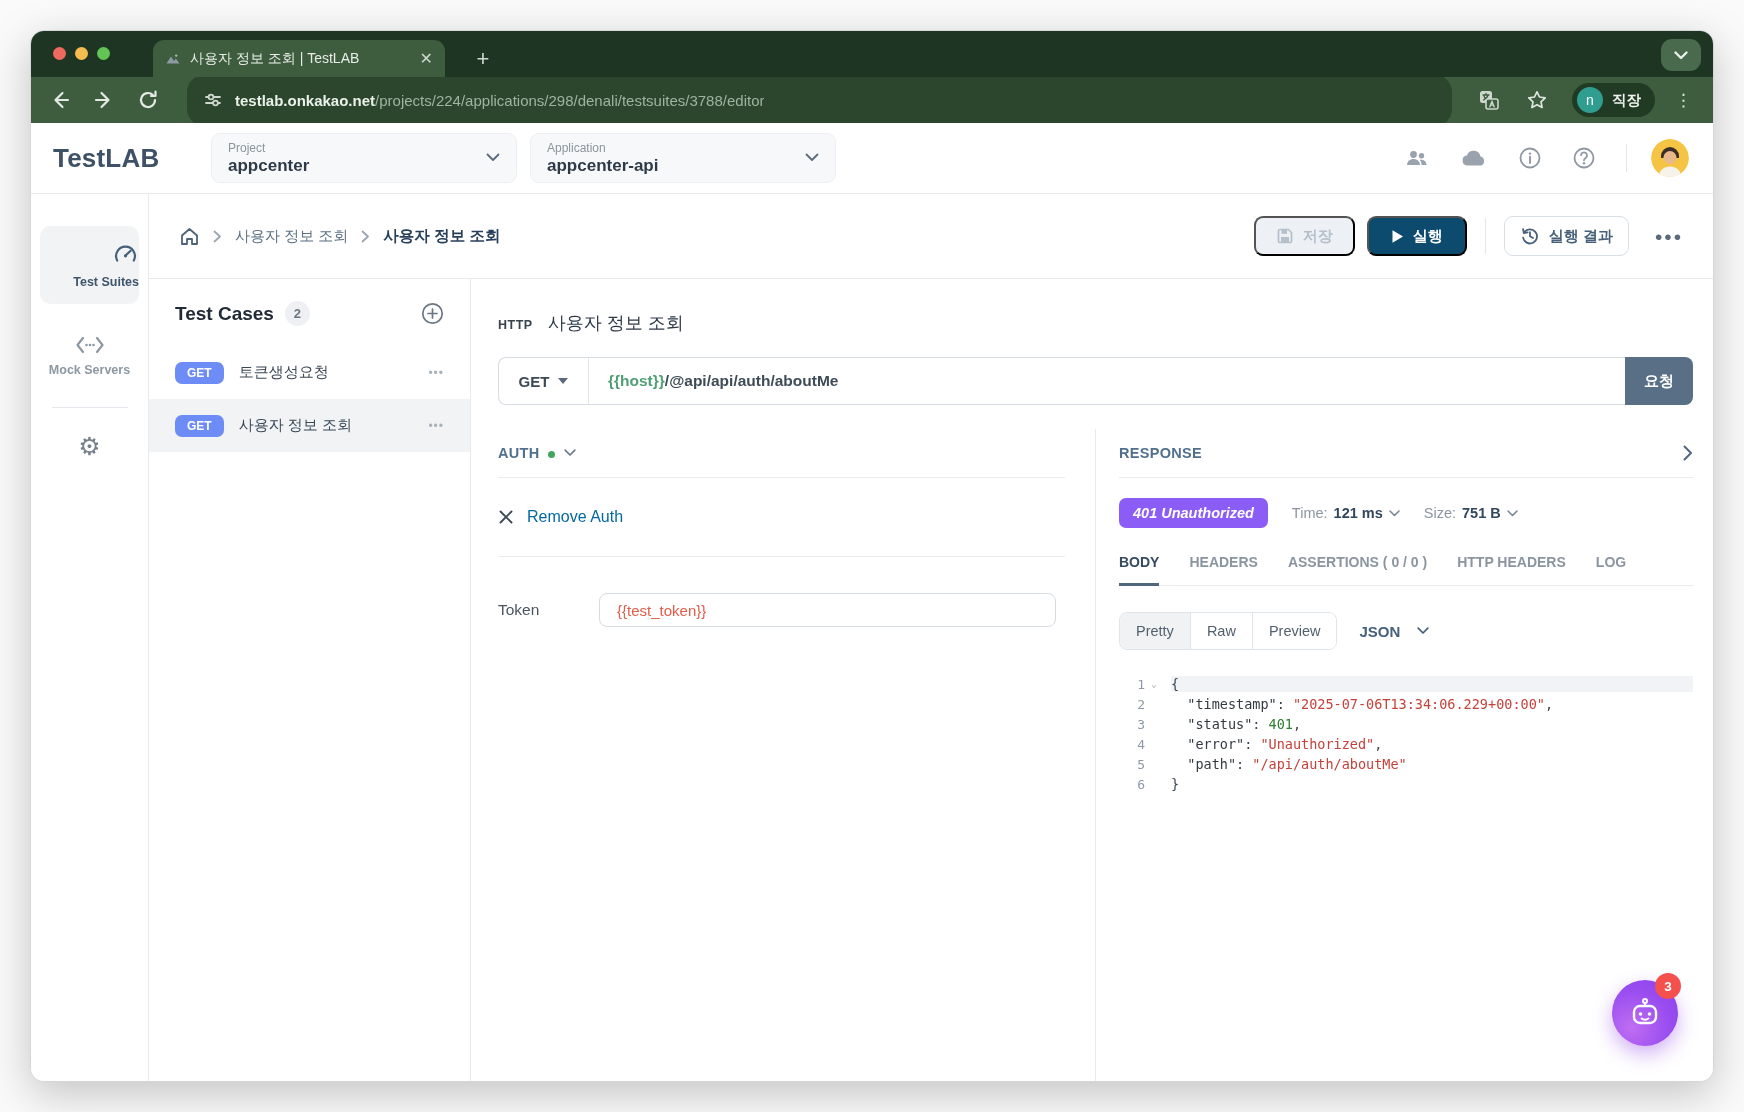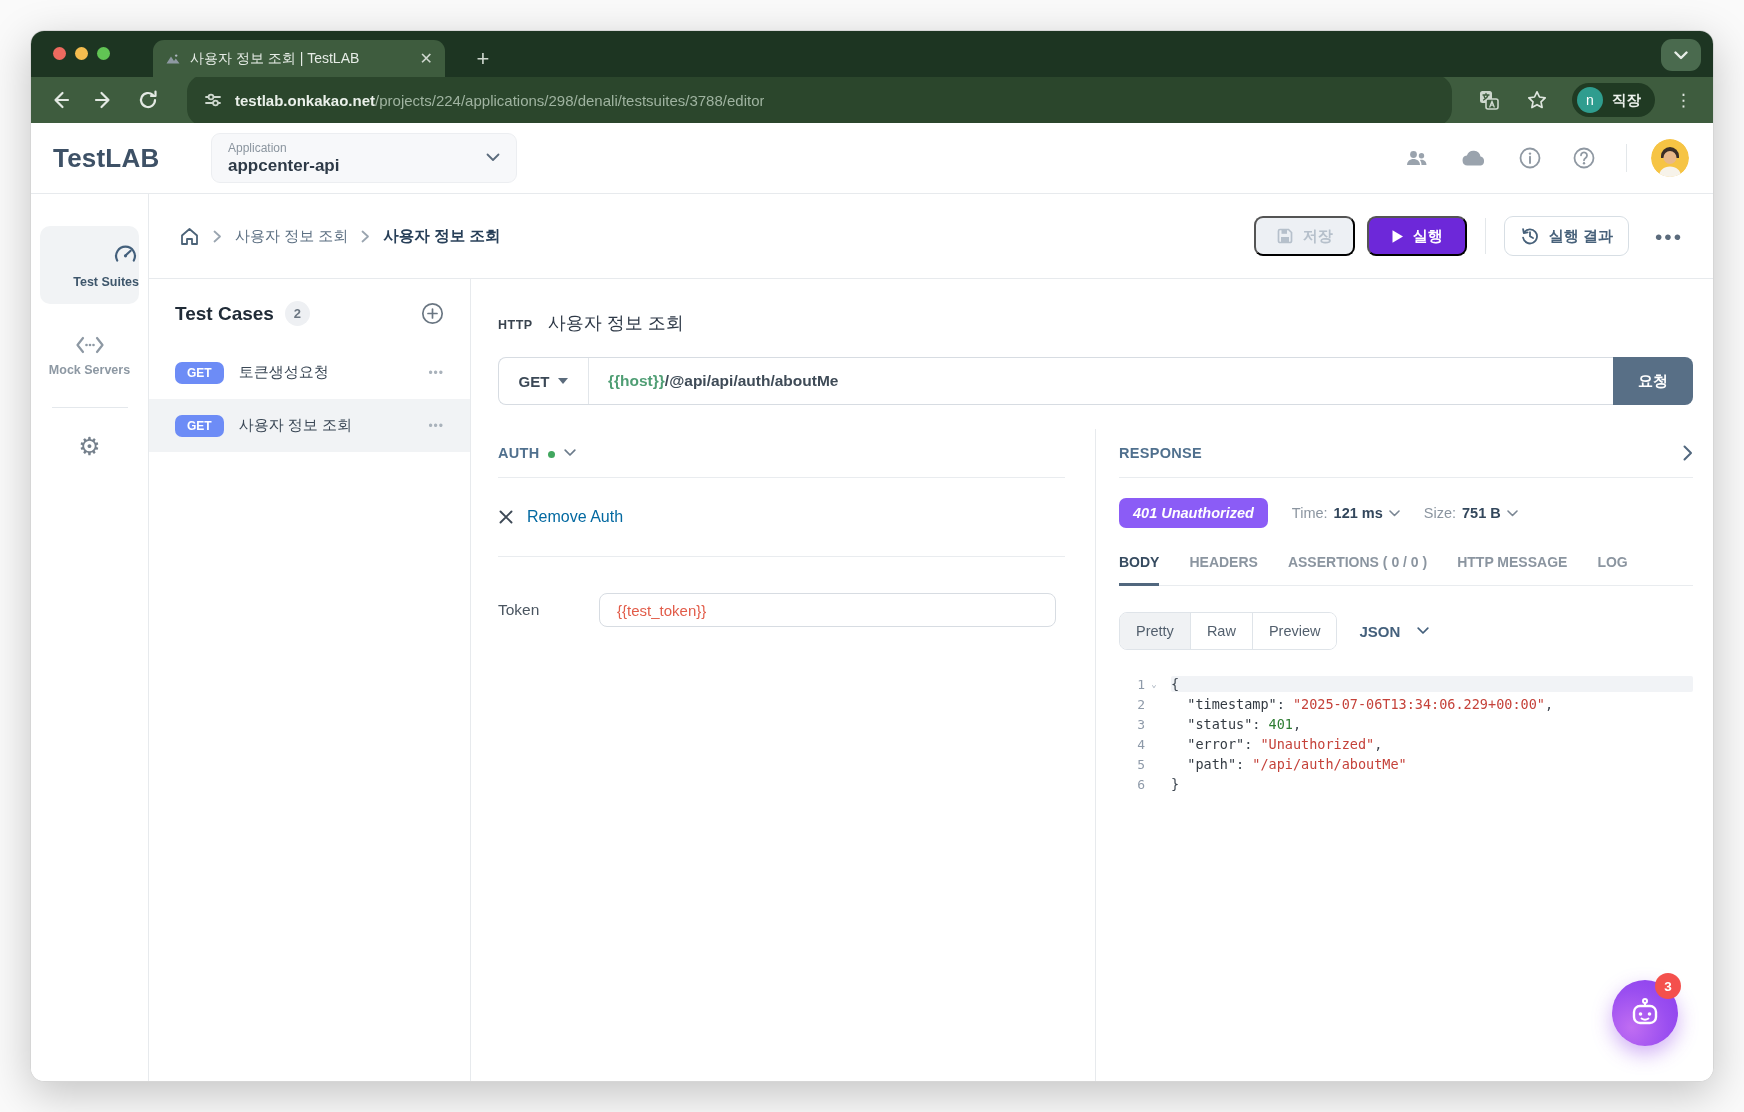--- a/index.html
+++ b/index.html
@@ -82,21 +82,21 @@
   .gear { margin-top:24px; font-size:25px; color:#75808c; font-family:"DejaVu Sans", sans-serif; }
   .right-area { flex:1; display:flex; flex-direction:column; min-width:0; }
   
   .crumb-row { height:84px; flex:none; display:flex; align-items:center; padding:0 22px 0 30px; }
   .crumb-sep { color:#9aa5b0; margin:0 13px; flex:none; }
   .crumb { font-size:15px; color:#5d7083; white-space:nowrap; }
   .crumb.active { font-size:15.5px; color:#273f58; font-weight:800; }
   .btn { height:40px; border-radius:9px; display:flex; align-items:center; gap:9px;
     font-size:15px; font-weight:600; padding:0 20px; flex:none; white-space:nowrap; }
   .btn-save { background:#edf0f4; color:#b6c0cb; }
-  .btn-run { background:#6d28d9; color:#ffffff; margin-left:12px; padding:0 22px; }
+  .btn-run { background:#0c4a6e; color:#ffffff; margin-left:12px; padding:0 22px; }
   .act-div { width:1px; height:36px; background:#e3e7ea; margin:0 18px; flex:none; }
   .btn-results { background:#fff; border:1.5px solid #d7dee4; color:#47617a; padding:0 15px; }
   .more-btn { margin-left:26px; margin-right:8px; color:#5b6b7c; font-size:21px; letter-spacing:2px; line-height:1; }
   
   .content-row { flex:1; display:flex; border-top:1px solid #e7eaed; min-height:0; }
   .tc-panel { width:322px; flex:none; border-right:1px solid #e7eaed; padding-top:22px; }
   .tc-header { display:flex; align-items:center; padding:0 26px 0 26px; }
   .tc-title { font-size:19px; font-weight:800; color:#202b37; }
   .tc-count { margin-left:11px; min-width:25px; height:25px; border-radius:50%;
     background:#eef0f3; color:#6b7682; font-size:13px; font-weight:600;
@@ -114,21 +114,21 @@
   .http-tag { font-size:12.5px; font-weight:800; color:#39434e; letter-spacing:.5px; }
   .req-title { font-size:18px; color:#2e3947; }
   .request-bar { margin-top:22px; height:48px; display:flex; flex:none; }
   .req-box { flex:1; display:flex; border:1px solid #d7dce2; border-right:none; border-radius:8px 0 0 8px; overflow:hidden; background:#fff; }
   .method-seg { width:90px; flex:none; display:flex; align-items:center; justify-content:center; gap:9px;
     border-right:1px solid #e2e6ea; font-size:15px; font-weight:600; color:#3b4856; }
   .tri-down { width:0; height:0; border-left:5px solid transparent; border-right:5px solid transparent; border-top:6px solid #5b6b7c; }
   .url-input { flex:1; display:flex; align-items:center; padding:0 19px; font-size:15.5px; white-space:nowrap; overflow:hidden;font-weight:bold; }
   .var-green { color:#4f9e74; }
   .plain-url { color:#3f4b57; }
-  .btn-send { width:80px; flex:none; background:#586f86; color:#fff; font-size:15px; font-weight:600;
+  .btn-send { width:68px; flex:none; background:#586f86; color:#fff; font-size:15px; font-weight:600;
     border:none; border-radius:0 8px 8px 0; display:flex; align-items:center; justify-content:center; }
   .columns { flex:1; display:flex; margin-top:24px; min-height:0; }
   .col-left { width:597px; flex:none; padding-right:30px; }
   .col-sep { width:1px; background:#e7eaed; flex:none; }
   .col-right { flex:1; padding-left:23px; min-width:0; }
   .sec-row { height:48px; display:flex; align-items:center; gap:9px; }
   .sec-label { font-size:14.5px; font-weight:600; color:#50708e; letter-spacing:.3px; }
   .auth-dot { width:7px; height:7px; border-radius:50%; background:#41a75f; margin-top:2px; }
   .sep { border:none; border-top:1px solid #e9ecef; }
   .remove-row { height:78px; display:flex; align-items:center; gap:13px; }
@@ -245,20 +245,29 @@
     </span>
     <div class="profile-chip">
       <span class="mini-avatar">n</span>
       <span class="profile-name">직장</span>
     </div>
     <span class="menu-dots">⋮</span>
   </div>
 
   <div class="app-header">
     <div class="logo">TestLAB</div>
+    <div class="selector">
+      <span class="sel-label">Project</span>
+      <span class="sel-value">appcenter</span>
+      <span class="sel-chev">
+        <svg width="14" height="9" viewBox="0 0 14 9">
+            <path d="M1.5 1.5 L7 7 L12.5 1.5" fill="none" stroke="#5b6b7c" stroke-width="1.8" stroke-linecap="round" stroke-linejoin="round"></path>
+          </svg>
+      </span>
+    </div>
     <div class="selector">
       <span class="sel-label">Application</span>
       <span class="sel-value">appcenter-api</span>
       <span class="sel-chev">
         <svg width="14" height="9" viewBox="0 0 14 9">
             <path d="M1.5 1.5 L7 7 L12.5 1.5" fill="none" stroke="#5b6b7c" stroke-width="1.8" stroke-linecap="round" stroke-linejoin="round"></path>
           </svg>
       </span>
     </div>
     <div class="hspacer"></div>
@@ -478,21 +487,21 @@
                   <span class="m-value">751 B</span>
                   <svg width="11" height="7" viewBox="0 0 11 7">
                       <path d="M1 1 L5.5 5.5 L10 1" fill="none" stroke="#7b8794" stroke-width="1.6" stroke-linecap="round" stroke-linejoin="round"></path>
                     </svg>
                 </span>
               </div>
               <div class="resp-tabs">
                   <span class="resp-tab active">BODY</span>
                   <span class="resp-tab">HEADERS</span>
                   <span class="resp-tab">ASSERTIONS ( 0 / 0 )</span>
-                  <span class="resp-tab">HTTP MESSAGE</span>
+                  <span class="resp-tab">HTTP HEADERS</span>
                   <span class="resp-tab">LOG</span>
                 </div>
               <div class="view-row">
                 <div class="segmented">
                     <span class="seg-btn active">Pretty</span>
                     <span class="seg-btn">Raw</span>
                     <span class="seg-btn">Preview</span>
                   </div>
                 <span class="format-sel">
                   <span>JSON</span>

